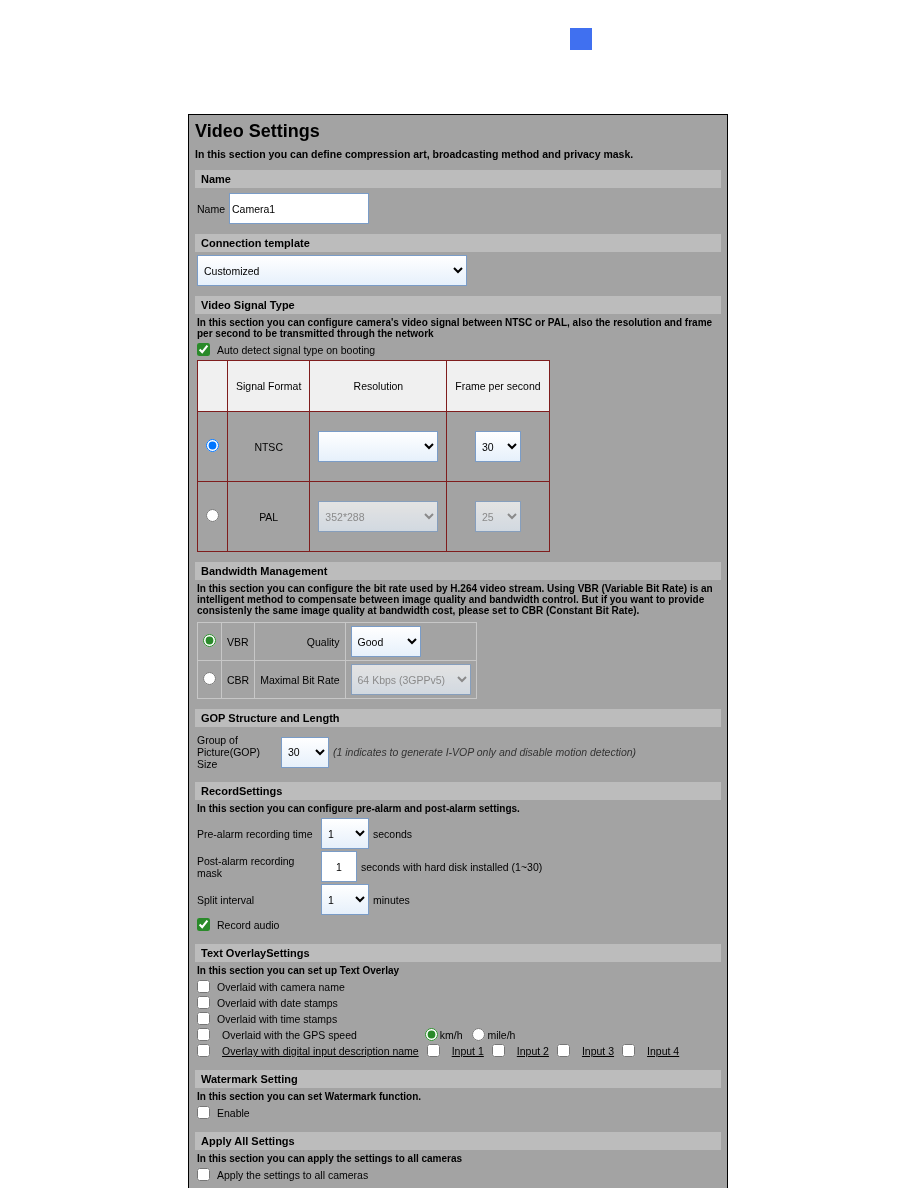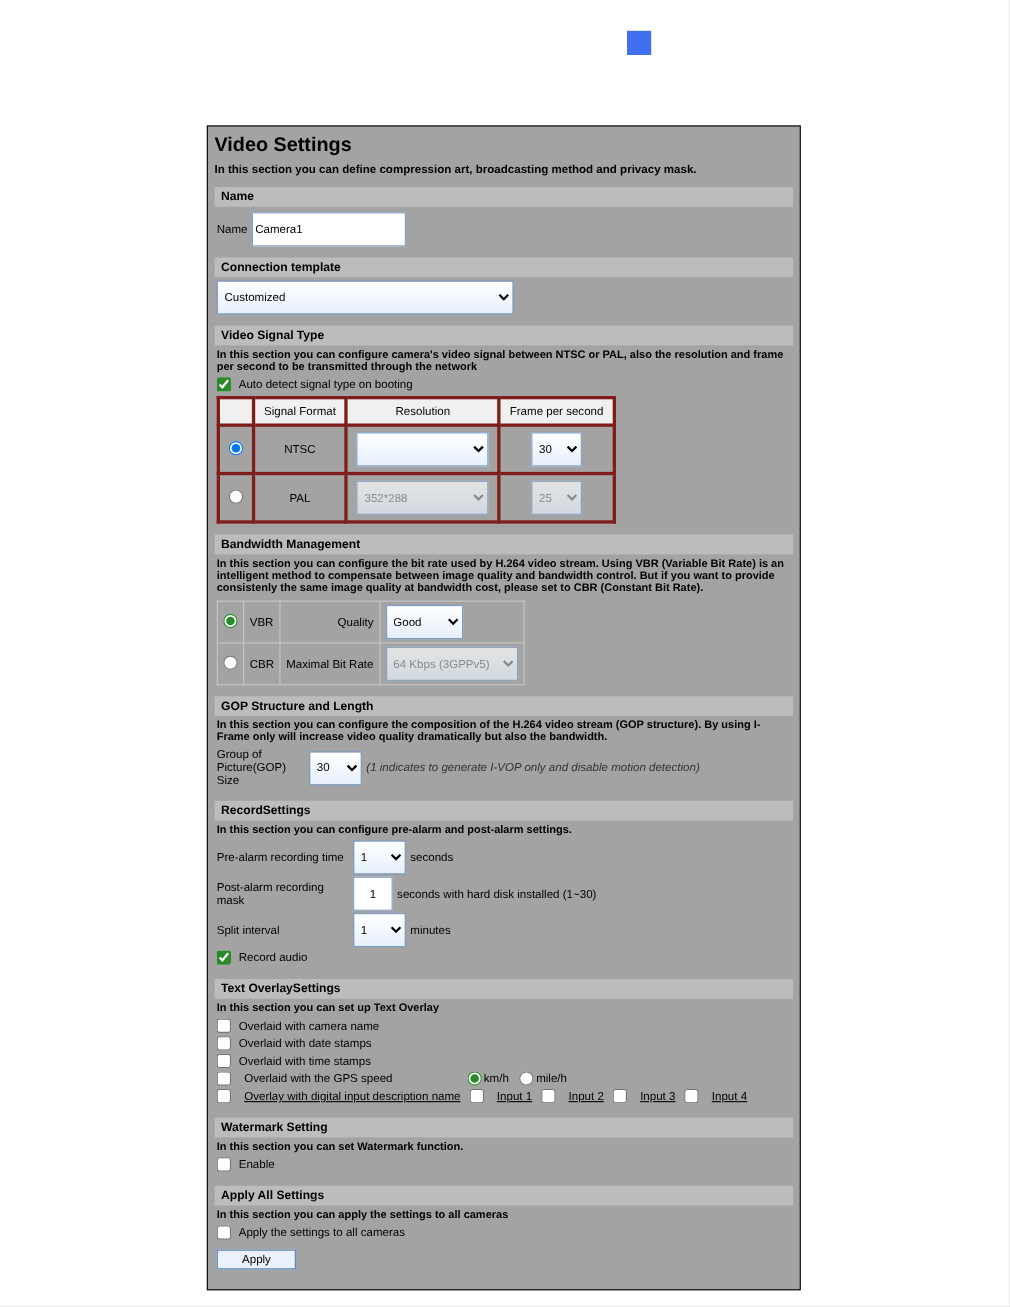--- a/index.html
+++ b/index.html
@@ -11,21 +11,21 @@
 .desc { font-weight: bold; font-size: 10.5px; margin-bottom: 10px;}
 .section-head { background: #bcbcbc; font-weight: bold; font-size: 11px; padding: 3px 6px; margin-top: 2px;}
 .section-body { padding: 3px 2px 8px 2px; font-size: 10.5px; }
 .row { display: flex; align-items: center; gap: 4px; margin: 2px 0;}
 .label { font-size: 10.5px; }
 input[type=text], select { font-size: 10.5px; height: 31px; border: 1px solid #7a9cc7; background: #fff; padding: 0 2px;}
 select { background: linear-gradient(#fff,#e6f0fb); }
 .name-input { width: 140px; }
 .conn-select { width: 270px; }
 .tbl { border-collapse: collapse; margin-top: 4px; }
-.tbl td, .tbl th { border: 3px solid #7f1d1d; font-size: 10.5px; font-weight: normal; text-align: center; padding: 5px 8px;}
+.tbl td, .tbl th { border: 1px solid #7f1d1d; font-size: 10.5px; font-weight: normal; text-align: center; padding: 19px 8px;}
 .tbl th.h { background: #f0f0f0; }
 .radio-cell { width: 24px; }
 .fps-sel { width: 46px; }
 .res-sel { width: 120px; }
 .bw-tbl { border-collapse: collapse; margin-top: 6px;}
 .bw-tbl td { border: 1px solid #c7c7c7; padding: 3px 5px; font-size: 10.5px;}
 .bw-sel { width: 70px; }
 .bw-sel2 { width: 120px; }
 .gop-hint { font-size: 10.5px; color: #333; font-style: italic; }
 .small-sel { width: 48px; }
@@ -113,21 +113,20 @@
           <td>CBR</td>
           <td>Maximal Bit Rate</td>
           <td><select class="bw-sel2" disabled=""><option>64 Kbps (3GPPv5)</option></select></td>
         </tr>
       </tbody>
         </table>
     </div>
 
     <div class="section-head">GOP Structure and Length</div>
     <div class="section-body">
-      <div class="section-text">In this section you can configure the composition of the H.264 video stream (GOP structure). By using I-Frame only will increase video quality dramatically but also the bandwidth.</div>
       <div class="row mt4">
         <span class="label" style="width:80px;">Group of Picture(GOP) Size</span>
         <select class="small-sel"><option>30</option></select>
         <span class="gop-hint">(1 indicates to generate I-VOP only and disable motion detection)</span>
       </div>
     </div>
 
     <div class="section-head">RecordSettings</div>
     <div class="section-body">
       <div class="section-text">In this section you can configure pre-alarm and post-alarm settings.</div>

